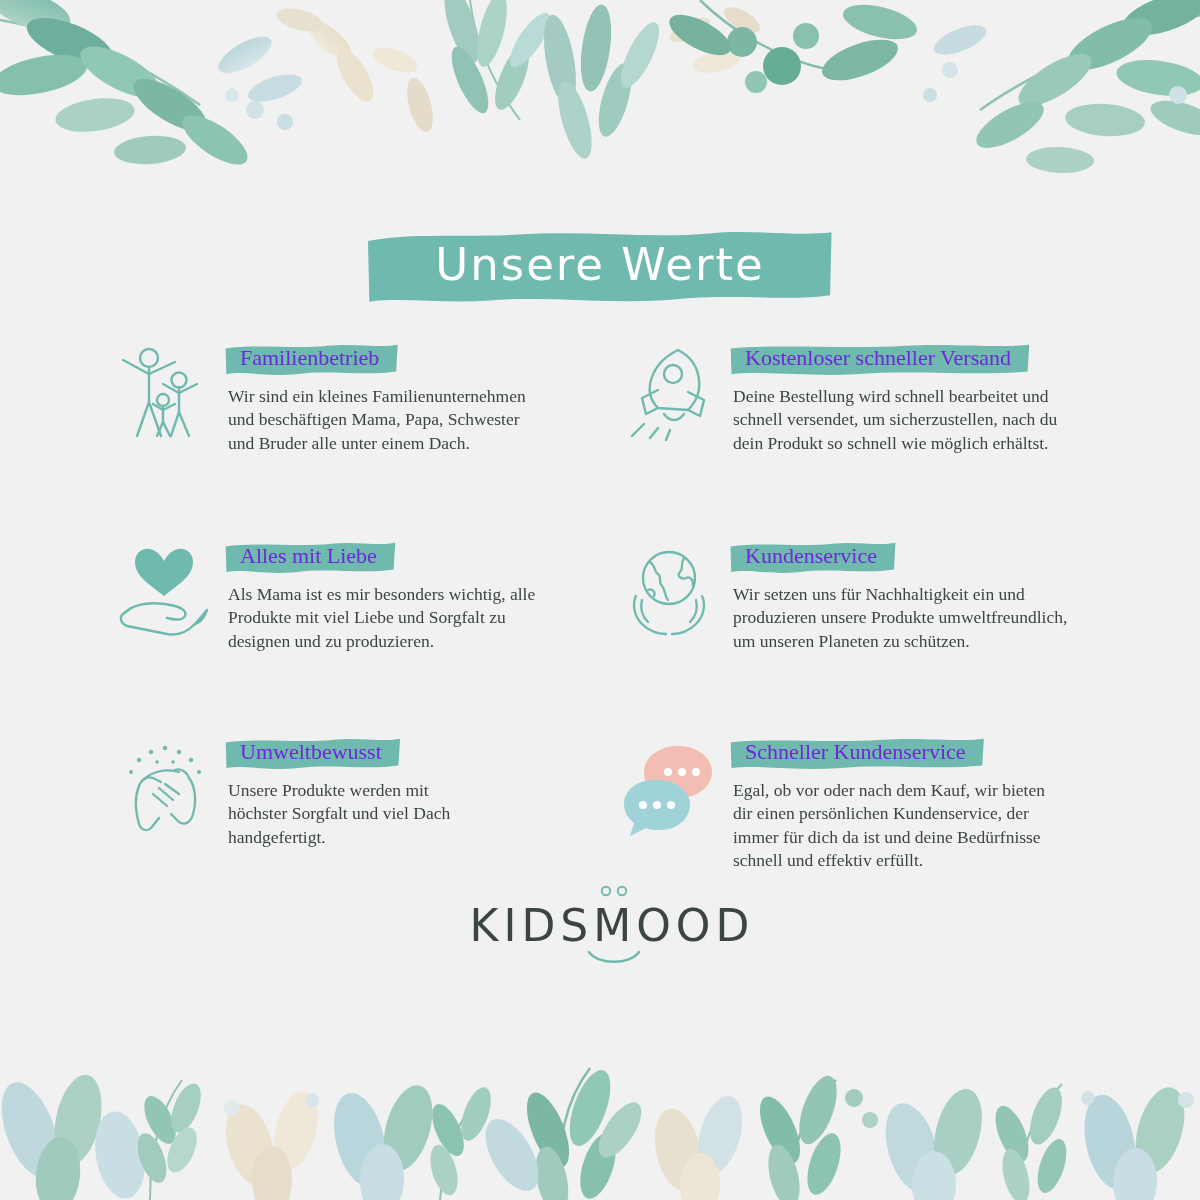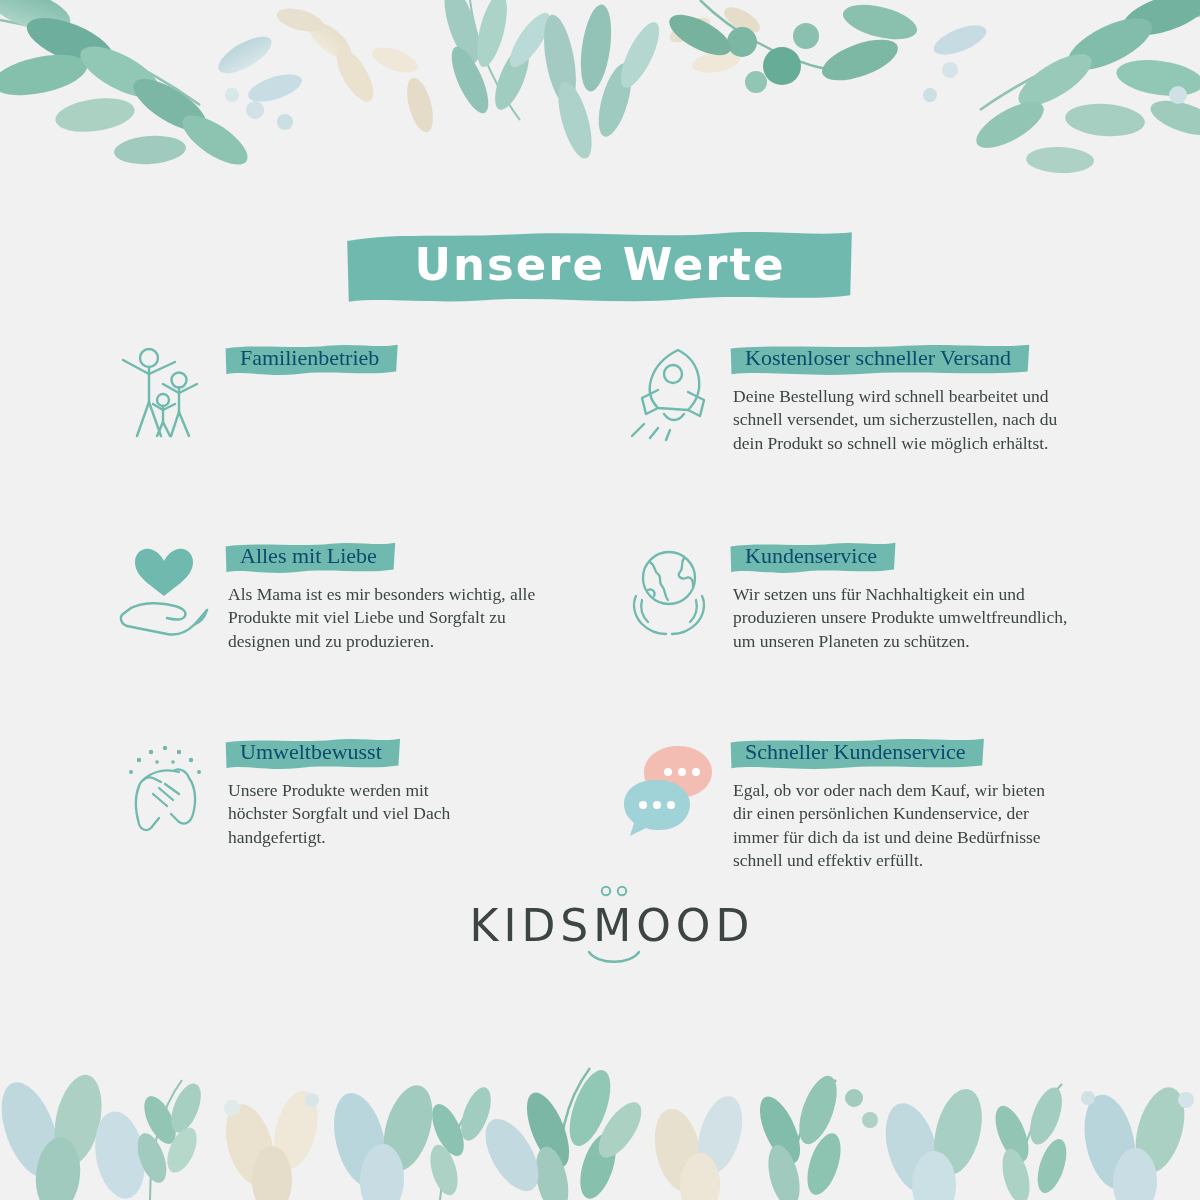--- a/index.html
+++ b/index.html
@@ -49,21 +49,21 @@
     position: absolute;
     left: 0; top: 0;
     width: 100%; height: 100%;
     z-index: 0;
   }
   .title-text {
     position: relative;
     z-index: 1;
     font-family: "DejaVu Sans", sans-serif;
     font-size: 45px;
-    font-weight: 700;
+    font-weight: 400;
     letter-spacing: 2px;
     color: #ffffff;
     line-height: 1.2;
   }
 
   
   .grid {
     position: absolute;
     top: 336px;
     left: 100px;
@@ -103,21 +103,21 @@
     position: absolute;
     left: 0; top: 0;
     width: 100%; height: 100%;
     z-index: 0;
   }
   .label-text {
     position: relative;
     z-index: 1;
     font-family: "Liberation Serif", serif;
     font-size: 22px;
-    color: #0c4a6e;
+    color: #6d28d9;
     white-space: nowrap;
   }
   .desc {
     margin: 8px 0 0 0;
     font-family: "Liberation Serif", serif;
     font-size: 17.5px;
     line-height: 1.33;
     color: #3c4544;
     max-width: 350px;
   }
@@ -291,20 +291,21 @@
             </g>
           </svg>
         </div>
         <div class="body">
           <div class="label-brush">
             <svg class="brush-bg" viewBox="0 0 220 38" preserveAspectRatio="none" xmlns="http://www.w3.org/2000/svg">
               <path d="M2 7 C 40 2, 90 8, 130 4 C 165 1, 195 7, 218 3 L 216 32 C 180 37, 130 30, 90 35 C 55 38, 25 31, 3 35 Z" fill="#6fb9ae"></path>
             </svg>
             <span class="label-text">Familienbetrieb</span>
           </div>
+          <p class="desc">Wir sind ein kleines Familienunternehmen und beschäftigen Mama, Papa, Schwester und Bruder alle unter einem Dach.</p>
         </div>
       </div>
 
       <div class="cell cell-right">
         <div class="icon-box">
           <svg width="110" height="110" viewBox="0 0 110 110" xmlns="http://www.w3.org/2000/svg">
             <g fill="none" stroke="#6fb9ae" stroke-width="2.4" stroke-linecap="round" stroke-linejoin="round">
               <path d="M44 68 C 28 52, 36 24, 64 10 C 88 22, 92 52, 74 70 Z"></path>
               <circle cx="59" cy="34" r="9"></circle>
               <path d="M44 50 L28 58 L32 74 L44 68"></path>

